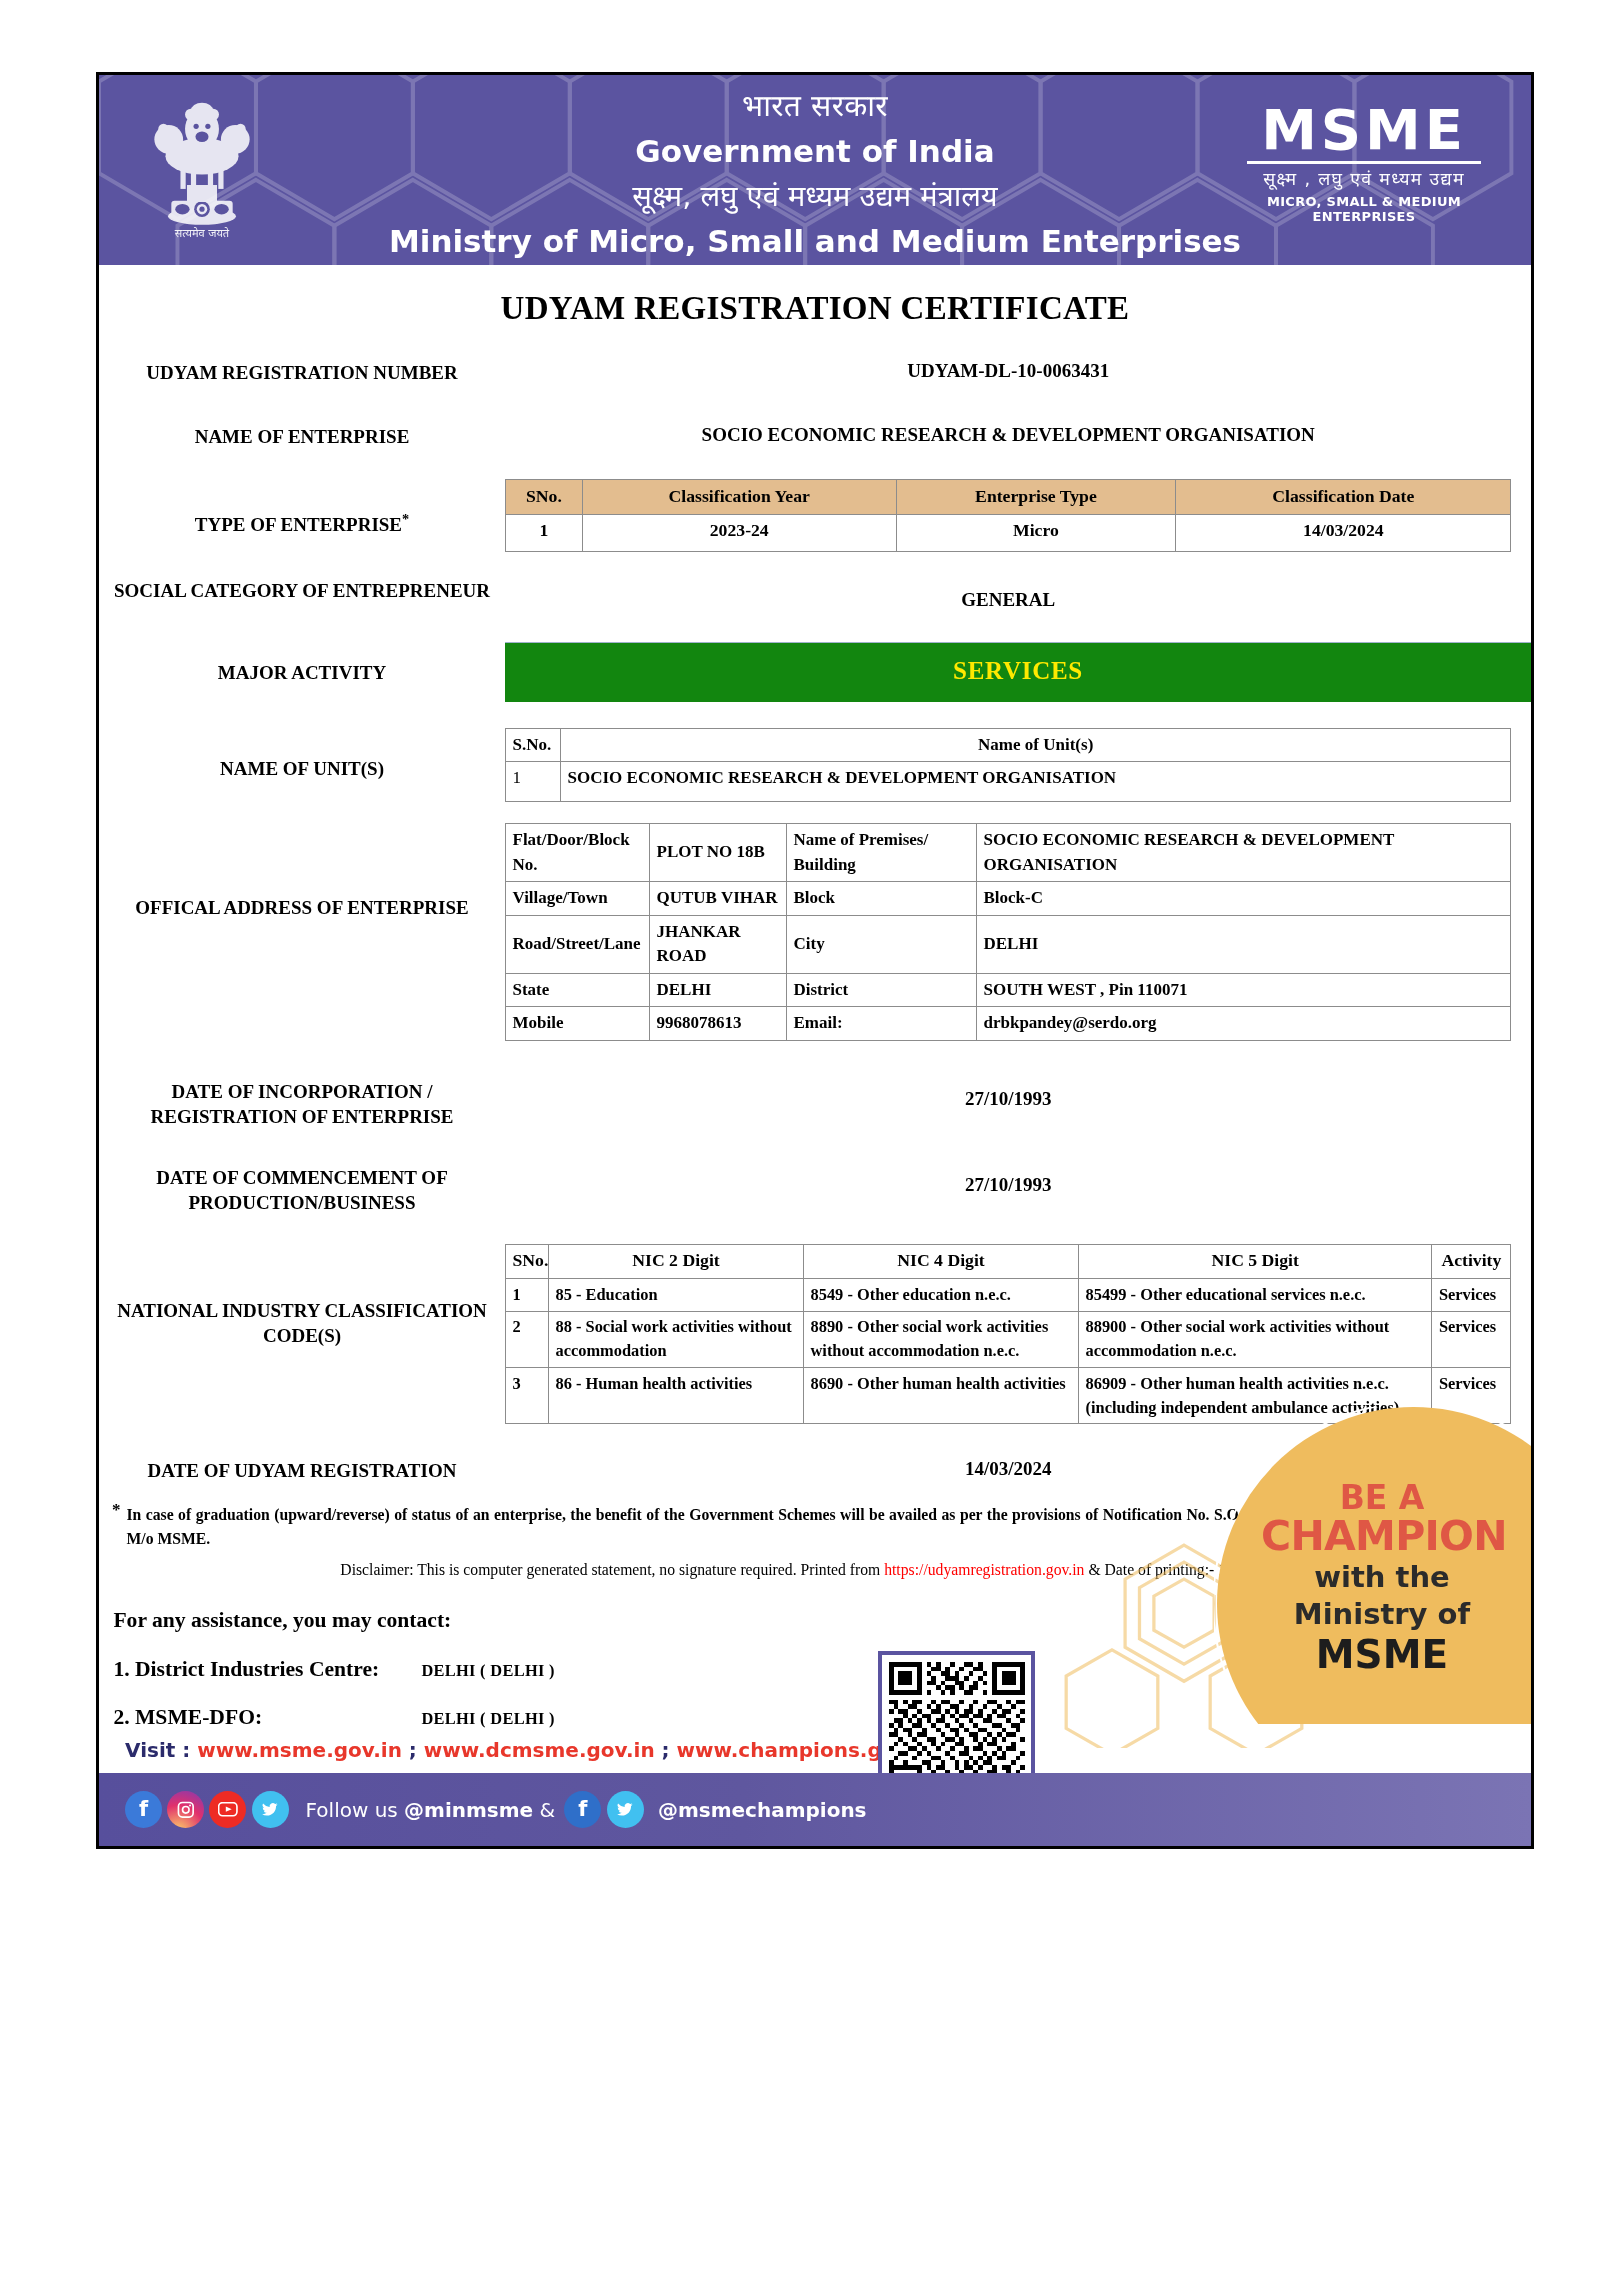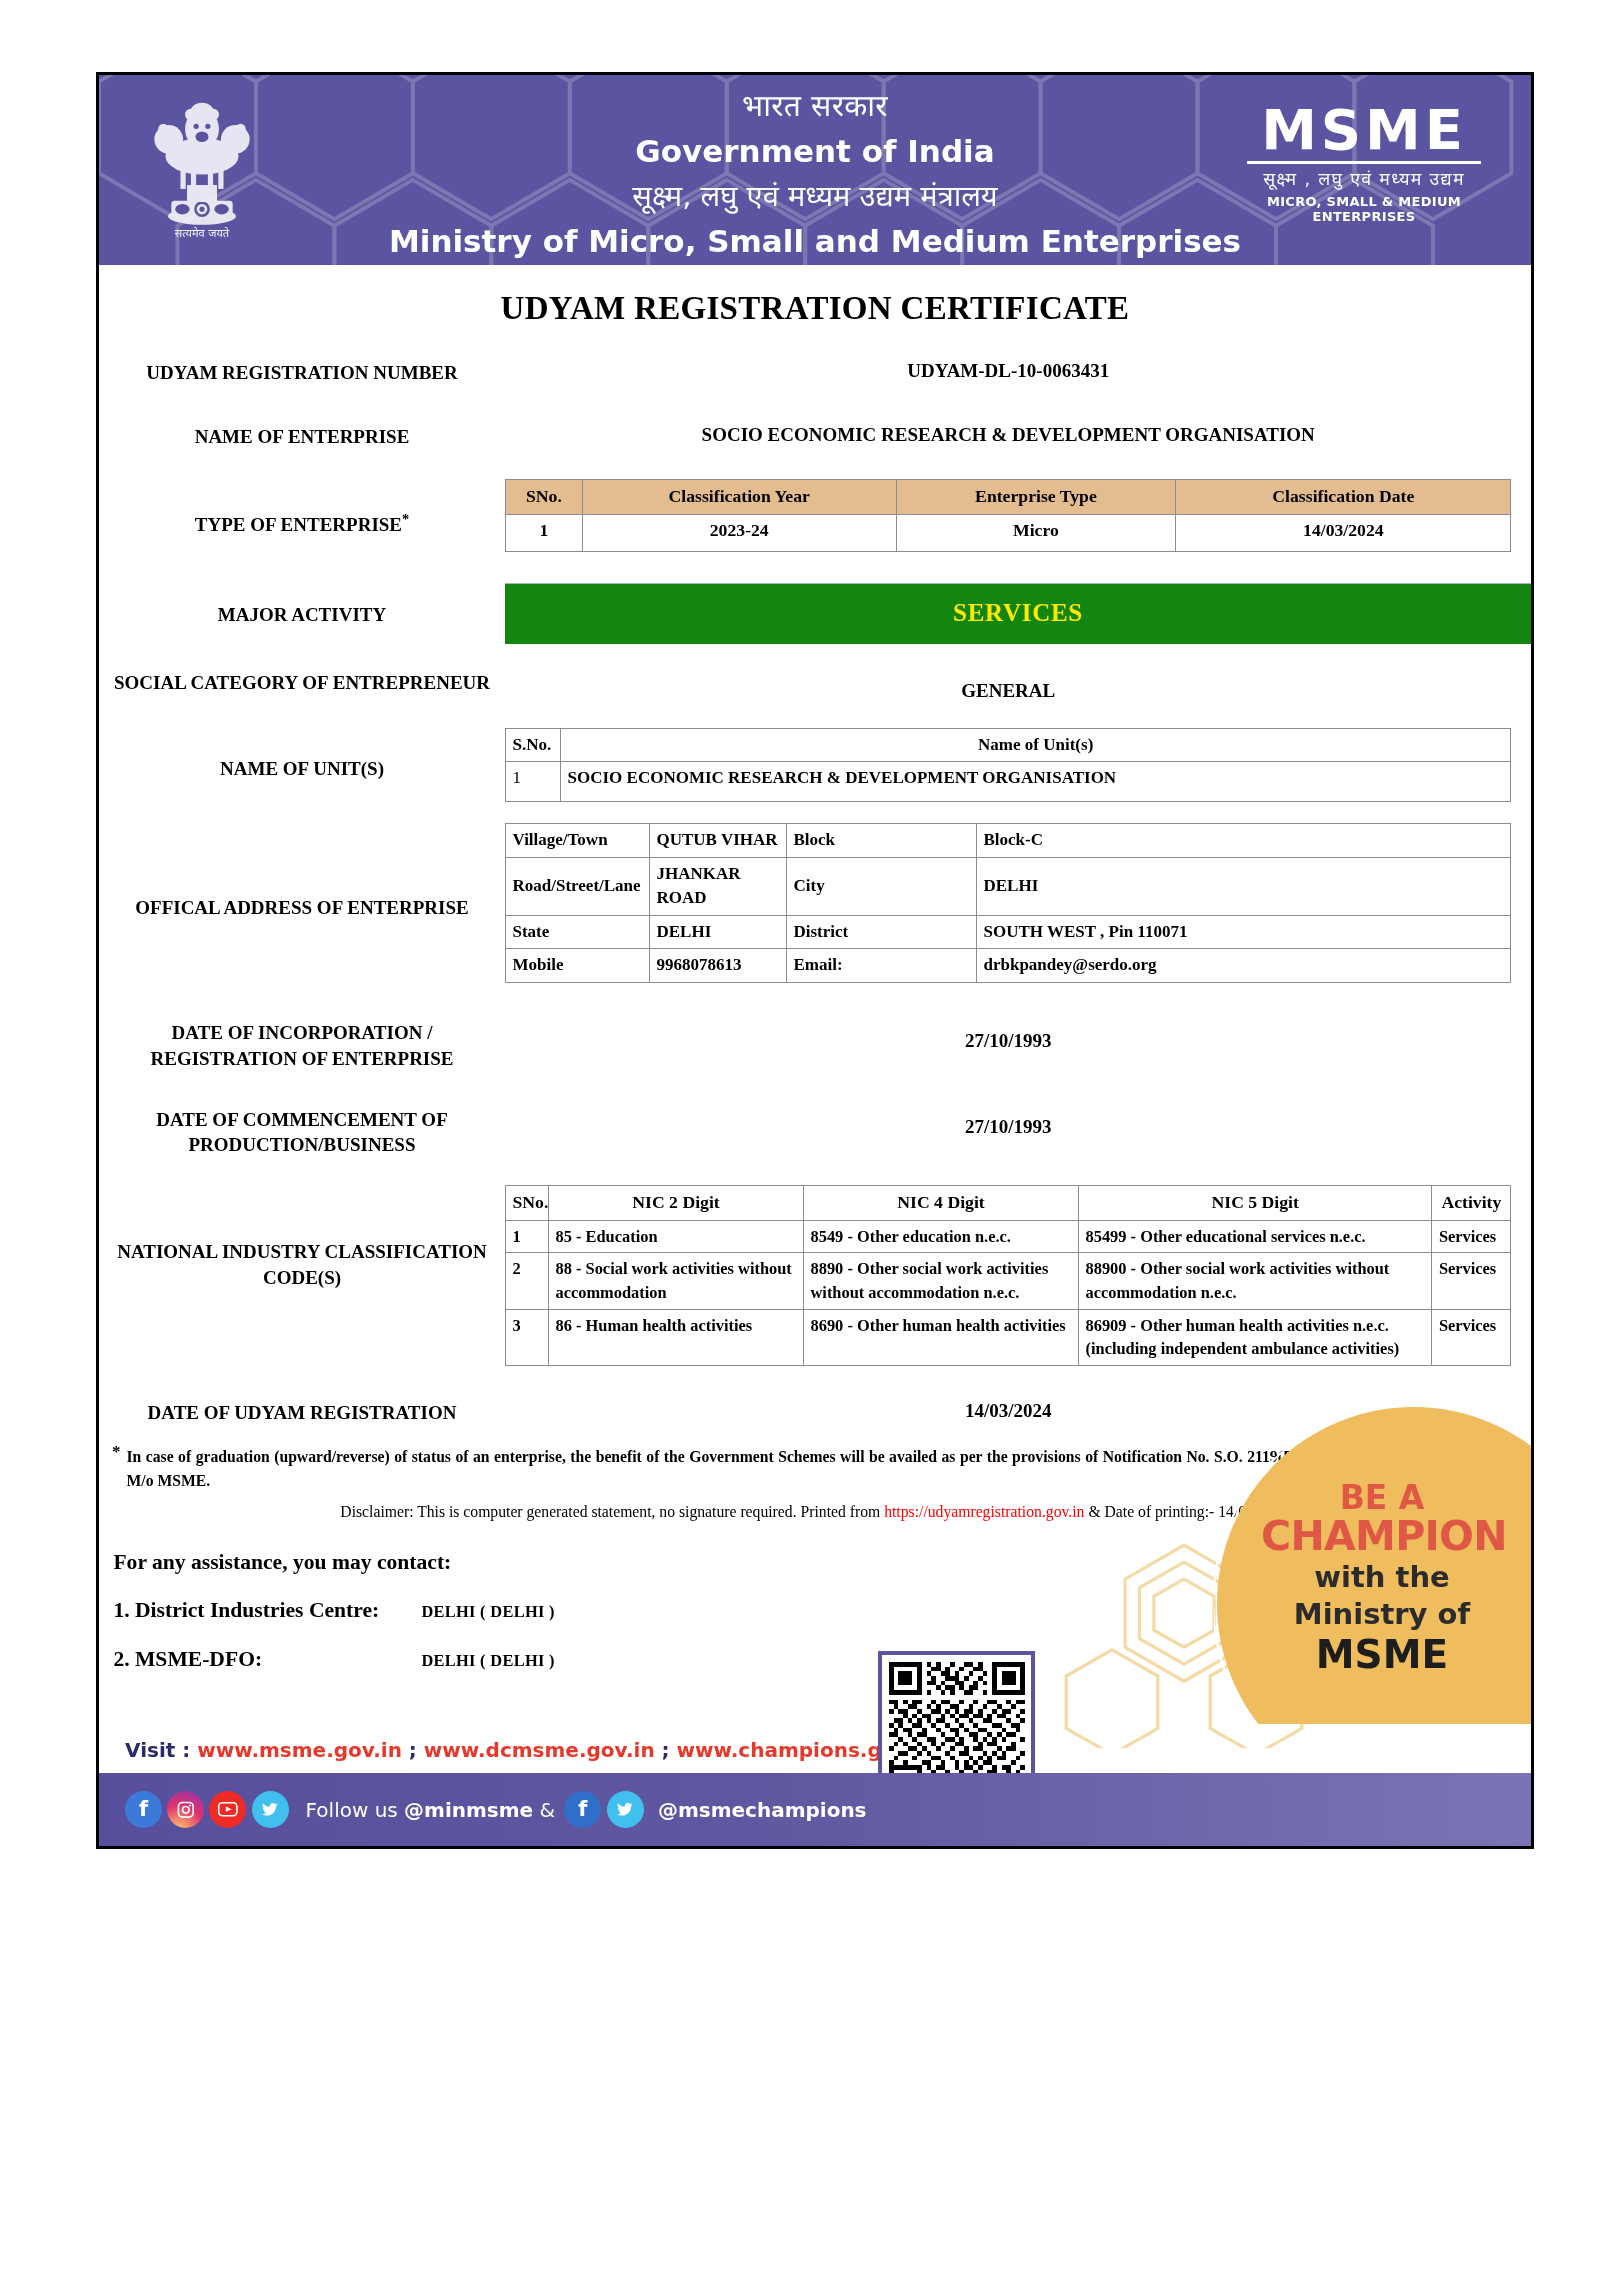--- a/index.html
+++ b/index.html
@@ -534,30 +534,30 @@
             <td>1</td>
             <td>2023-24</td>
             <td>Micro</td>
             <td>14/03/2024</td>
           </tr>
         </tbody>
       </table>
     </div>
   </div>
 
+  <div class="row" style="margin-top:22px;">
+    <div class="lbl">SOCIAL CATEGORY OF ENTREPRENEUR</div>
+    <div class="val val-center" style="padding-top:14.4px;">GENERAL</div>
+  </div>
+
   <div class="row" style="margin-top:31px;">
     <div class="lbl" style="padding-top:18.3px;">MAJOR ACTIVITY</div>
     <div class="val" style="padding-right:0;">
       <div class="services-bar">SERVICES</div>
     </div>
-  </div>
-
-  <div class="row" style="margin-top:22px;">
-    <div class="lbl">SOCIAL CATEGORY OF ENTREPRENEUR</div>
-    <div class="val val-center" style="padding-top:14.4px;">GENERAL</div>
   </div>
 
   <div class="row" style="margin-top:26px;">
     <div class="lbl" style="padding-top:27.5px;">NAME OF UNIT(S)</div>
     <div class="val">
       <table class="g units-table">
         <colgroup>
             <col style="width:55px">
             <col>
           </colgroup>
@@ -581,20 +581,26 @@
     <div class="lbl" style="padding-top:72px;">OFFICAL ADDRESS OF ENTERPRISE</div>
     <div class="val">
       <table class="g addr-table">
         <colgroup>
             <col style="width:144px">
             <col style="width:137px">
             <col style="width:190px">
             <col>
           </colgroup>
         <tbody>
+          <tr>
+            <td>Flat/Door/Block No.</td>
+            <td style="vertical-align:middle">PLOT NO 18B</td>
+            <td>Name of Premises/ Building</td>
+            <td>SOCIO ECONOMIC RESEARCH &amp; DEVELOPMENT ORGANISATION</td>
+          </tr>
           <tr>
             <td>Village/Town</td>
             <td>QUTUB VIHAR</td>
             <td>Block</td>
             <td>Block-C</td>
           </tr>
           <tr>
             <td style="vertical-align:middle">Road/Street/Lane</td>
             <td>JHANKAR ROAD</td>
             <td style="vertical-align:middle">City</td>

